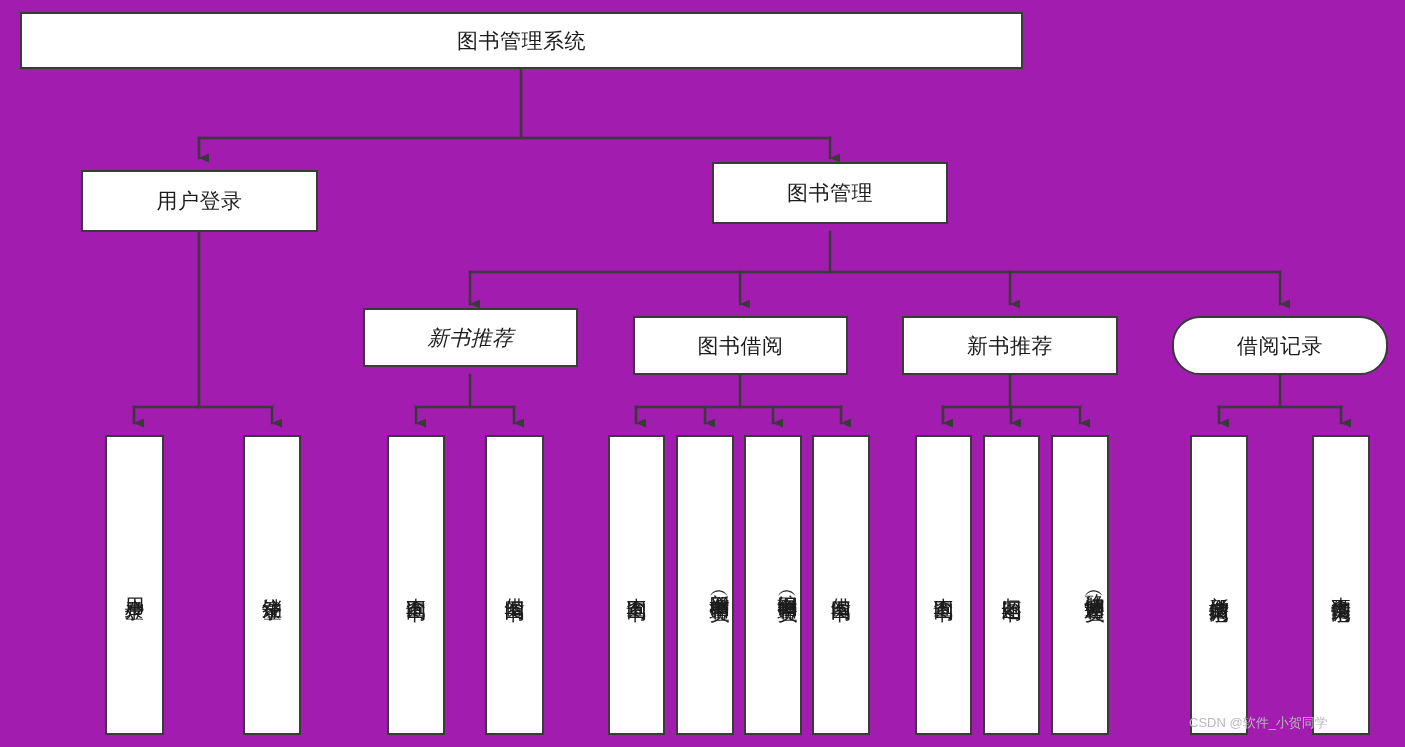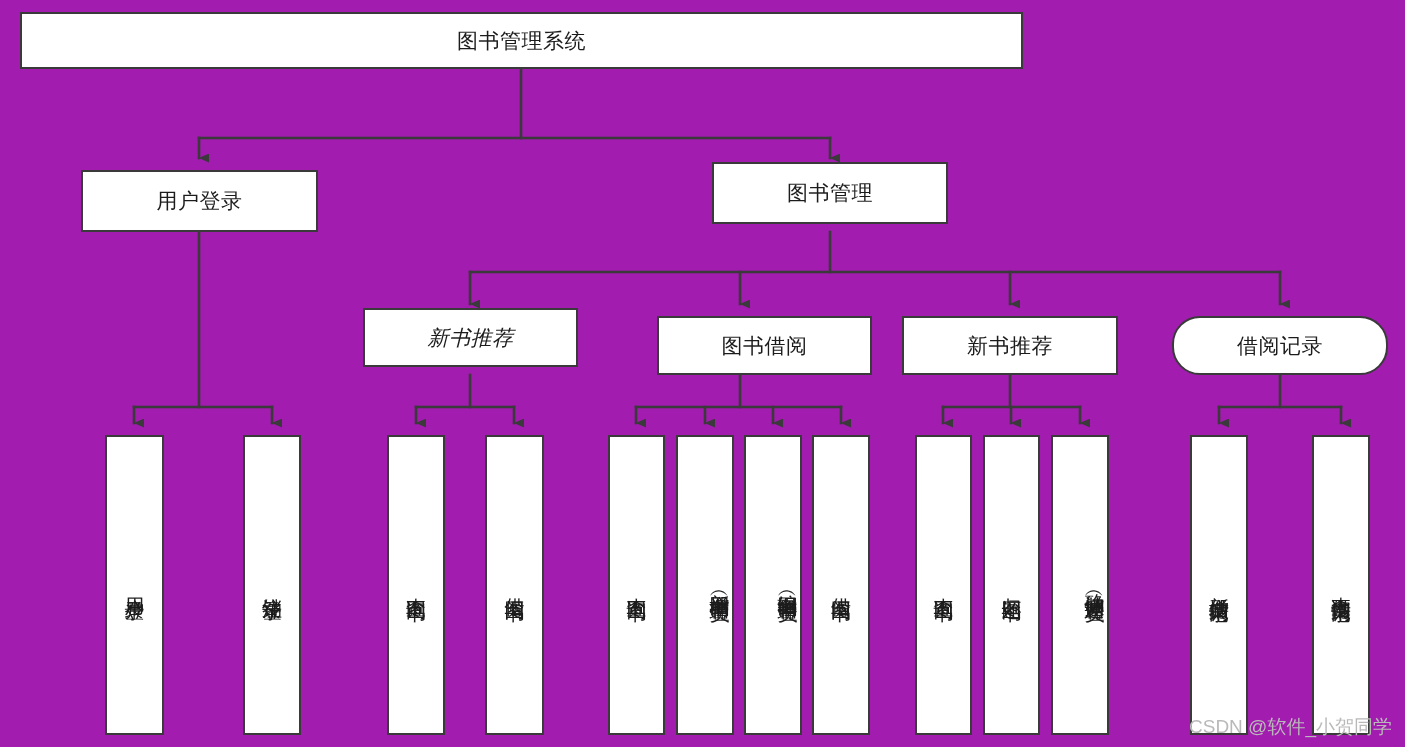--- a/index.html
+++ b/index.html
@@ -54,21 +54,21 @@
   .node-v.tall {
     align-items: flex-start;
   }
   .node-v.centered {
     align-items: center;
   }
   .watermark {
     position: absolute;
     left: 1189px;
     top: 714px;
-    font-size: 19px;
+    font-size: 13px;
     color: #b9b9b9;
     white-space: nowrap;
     z-index: 6;
     font-family: "Liberation Sans", "DejaVu Sans", sans-serif;
   }
 </style>
 </head>
 <body>
 
 <div id="canvas">
@@ -145,21 +145,21 @@
   <div class="node node-h" style="left:81px; top:170px; width:237px; height:62px;">
     <span>用户登录</span>
   </div>
   <div class="node node-h" style="left:712px; top:162px; width:236px; height:62px;">
     <span>图书管理</span>
   </div>
 
   <div class="node node-h" style="left:363px; top:308px; width:215px; height:59px;font-style:italic;">
     <span>新书推荐</span>
   </div>
-  <div class="node node-h" style="left:657px; top:316px; width:215px; height:59px;">
+  <div class="node node-h" style="left:633px; top:316px; width:215px; height:59px;">
     <span>图书借阅</span>
   </div>
   <div class="node node-h" style="left:902px; top:316px; width:216px; height:59px;">
     <span>新书推荐</span>
   </div>
   <div class="node node-h" style="left:1172px; top:316px; width:216px; height:59px;border-radius:28px;">
     <span>借阅记录</span>
   </div>
 
   <div class="node node-v centered" style="left:105px; top:435px; width:59px; height:300px;">

